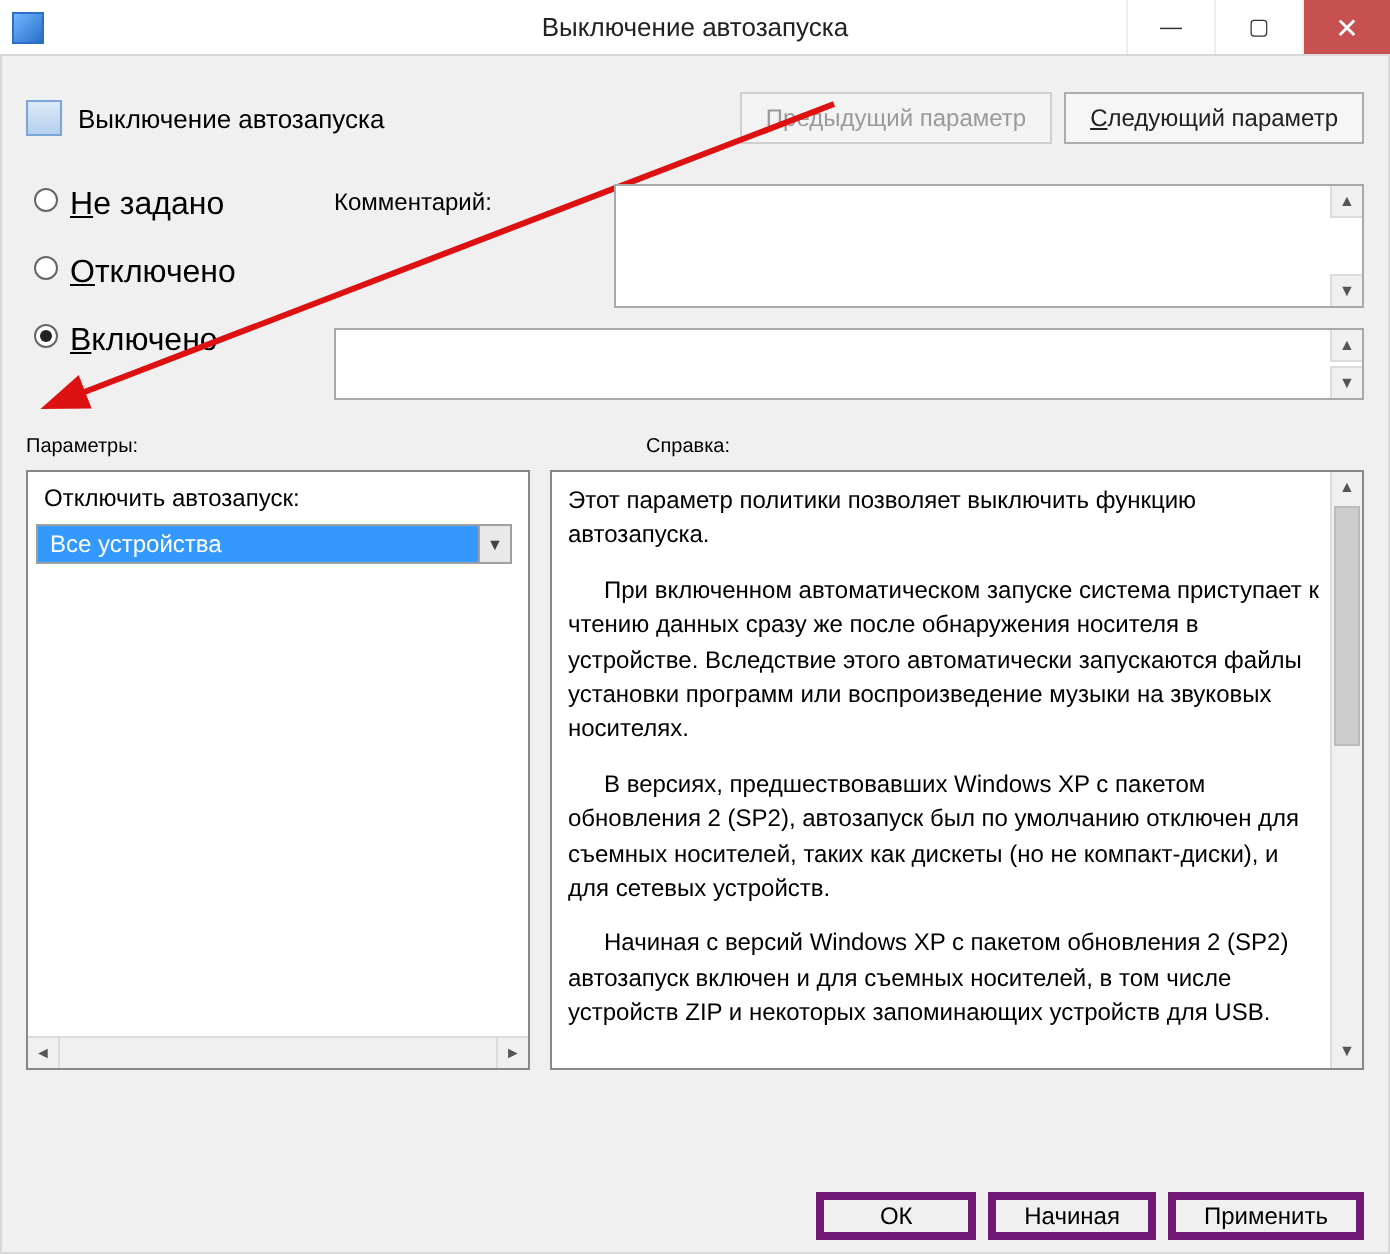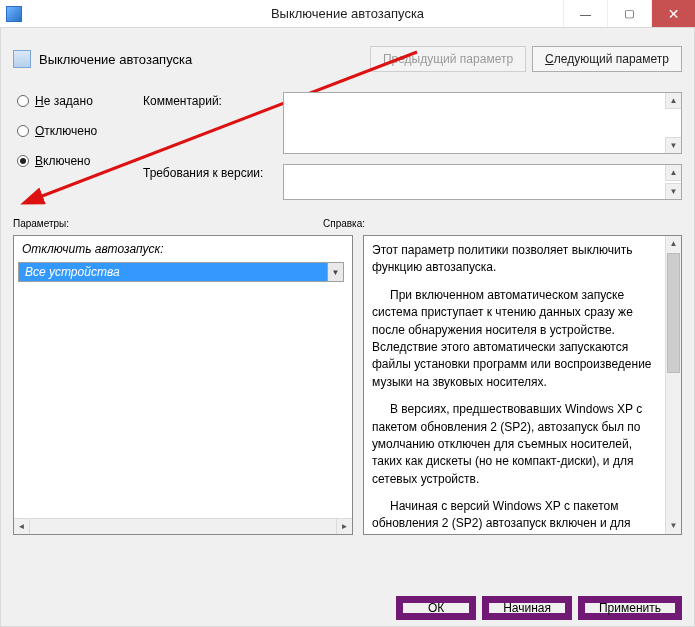--- a/index.html
+++ b/index.html
@@ -103,23 +103,22 @@
   .radios {
     width:130px;
     display:flex;
     flex-direction:column;
     gap:16px;
     padding-top:2px;
     padding-left:4px;
   }
   .radio-row {
     display:flex;
-    align-items:center;
     gap:6px;
-    font-size:12px;
+    font-size:16px;
   }
   .radio-row .ul { text-decoration: underline; }
   .radio-outer {
     width:12px; height:12px;
     border:1px solid #666;
     border-radius:50%;
     display:flex;
     align-items:center;
     justify-content:center;
     background:#fff;
@@ -131,20 +130,21 @@
 
   .fields {
     flex:1;
     display:flex;
     flex-direction:column;
     gap:10px;
   }
   .field-row {
     display:flex;
     gap:10px;
+    margin-left:24px;
   }
   .field-label {
     width:130px;
     font-size:12px;
     padding-top:2px;
   }
   .textarea {
     flex:1;
     height:62px;
     background:#fff;
@@ -180,23 +180,22 @@
     height:300px;
   }
   .pane {
     border:1px solid #888;
     background:#fff;
     display:flex;
     flex-direction:column;
     font-size:12px;
   }
   .pane.left {
-    width:340px;
-    position:relative;
-    font-style:italic;
+    width:252px;
+    position:relative;
   }
   .pane.left .plabel {
     padding:6px 8px 4px 8px;
   }
   .pane.left .selectbox {
     margin:2px 8px 0 4px;
     height:20px;
     border:1px solid #a0a0a0;
     background:#3399ff;
     color:#fff;
@@ -267,21 +266,21 @@
     position:absolute;
     bottom:6px; right:12px;
     display:flex;
     gap:6px;
   }
   .footer .btn {
     height:24px;
     min-width:80px;
     padding:0 14px;
     background:#f0f0f0;
-    border:7px solid #701a75;
+    border:4px solid #701a75;
     font-size:12px;
     display:flex;
     align-items:center;
     justify-content:center;
   }
 
   .arrow-annot {
     position:absolute;
     left:16px; top:20px;
     pointer-events:none;
@@ -345,21 +344,20 @@
     <div class="fields">
       <div class="field-row">
         <div class="field-label">Комментарий:</div>
         <div class="textarea">
           <span></span>
           <div class="scroll-up">▲</div>
           <div class="scroll-down">▼</div>
         </div>
       </div>
       <div class="field-row">
-        <div class="field-label">Требования к версии:</div>
         <div class="textarea short">
           <div class="scroll-up">▲</div>
           <div class="scroll-down">▼</div>
         </div>
       </div>
     </div>
   </div>
 
   <div class="labels-row">
     <div class="left">Параметры:</div>

